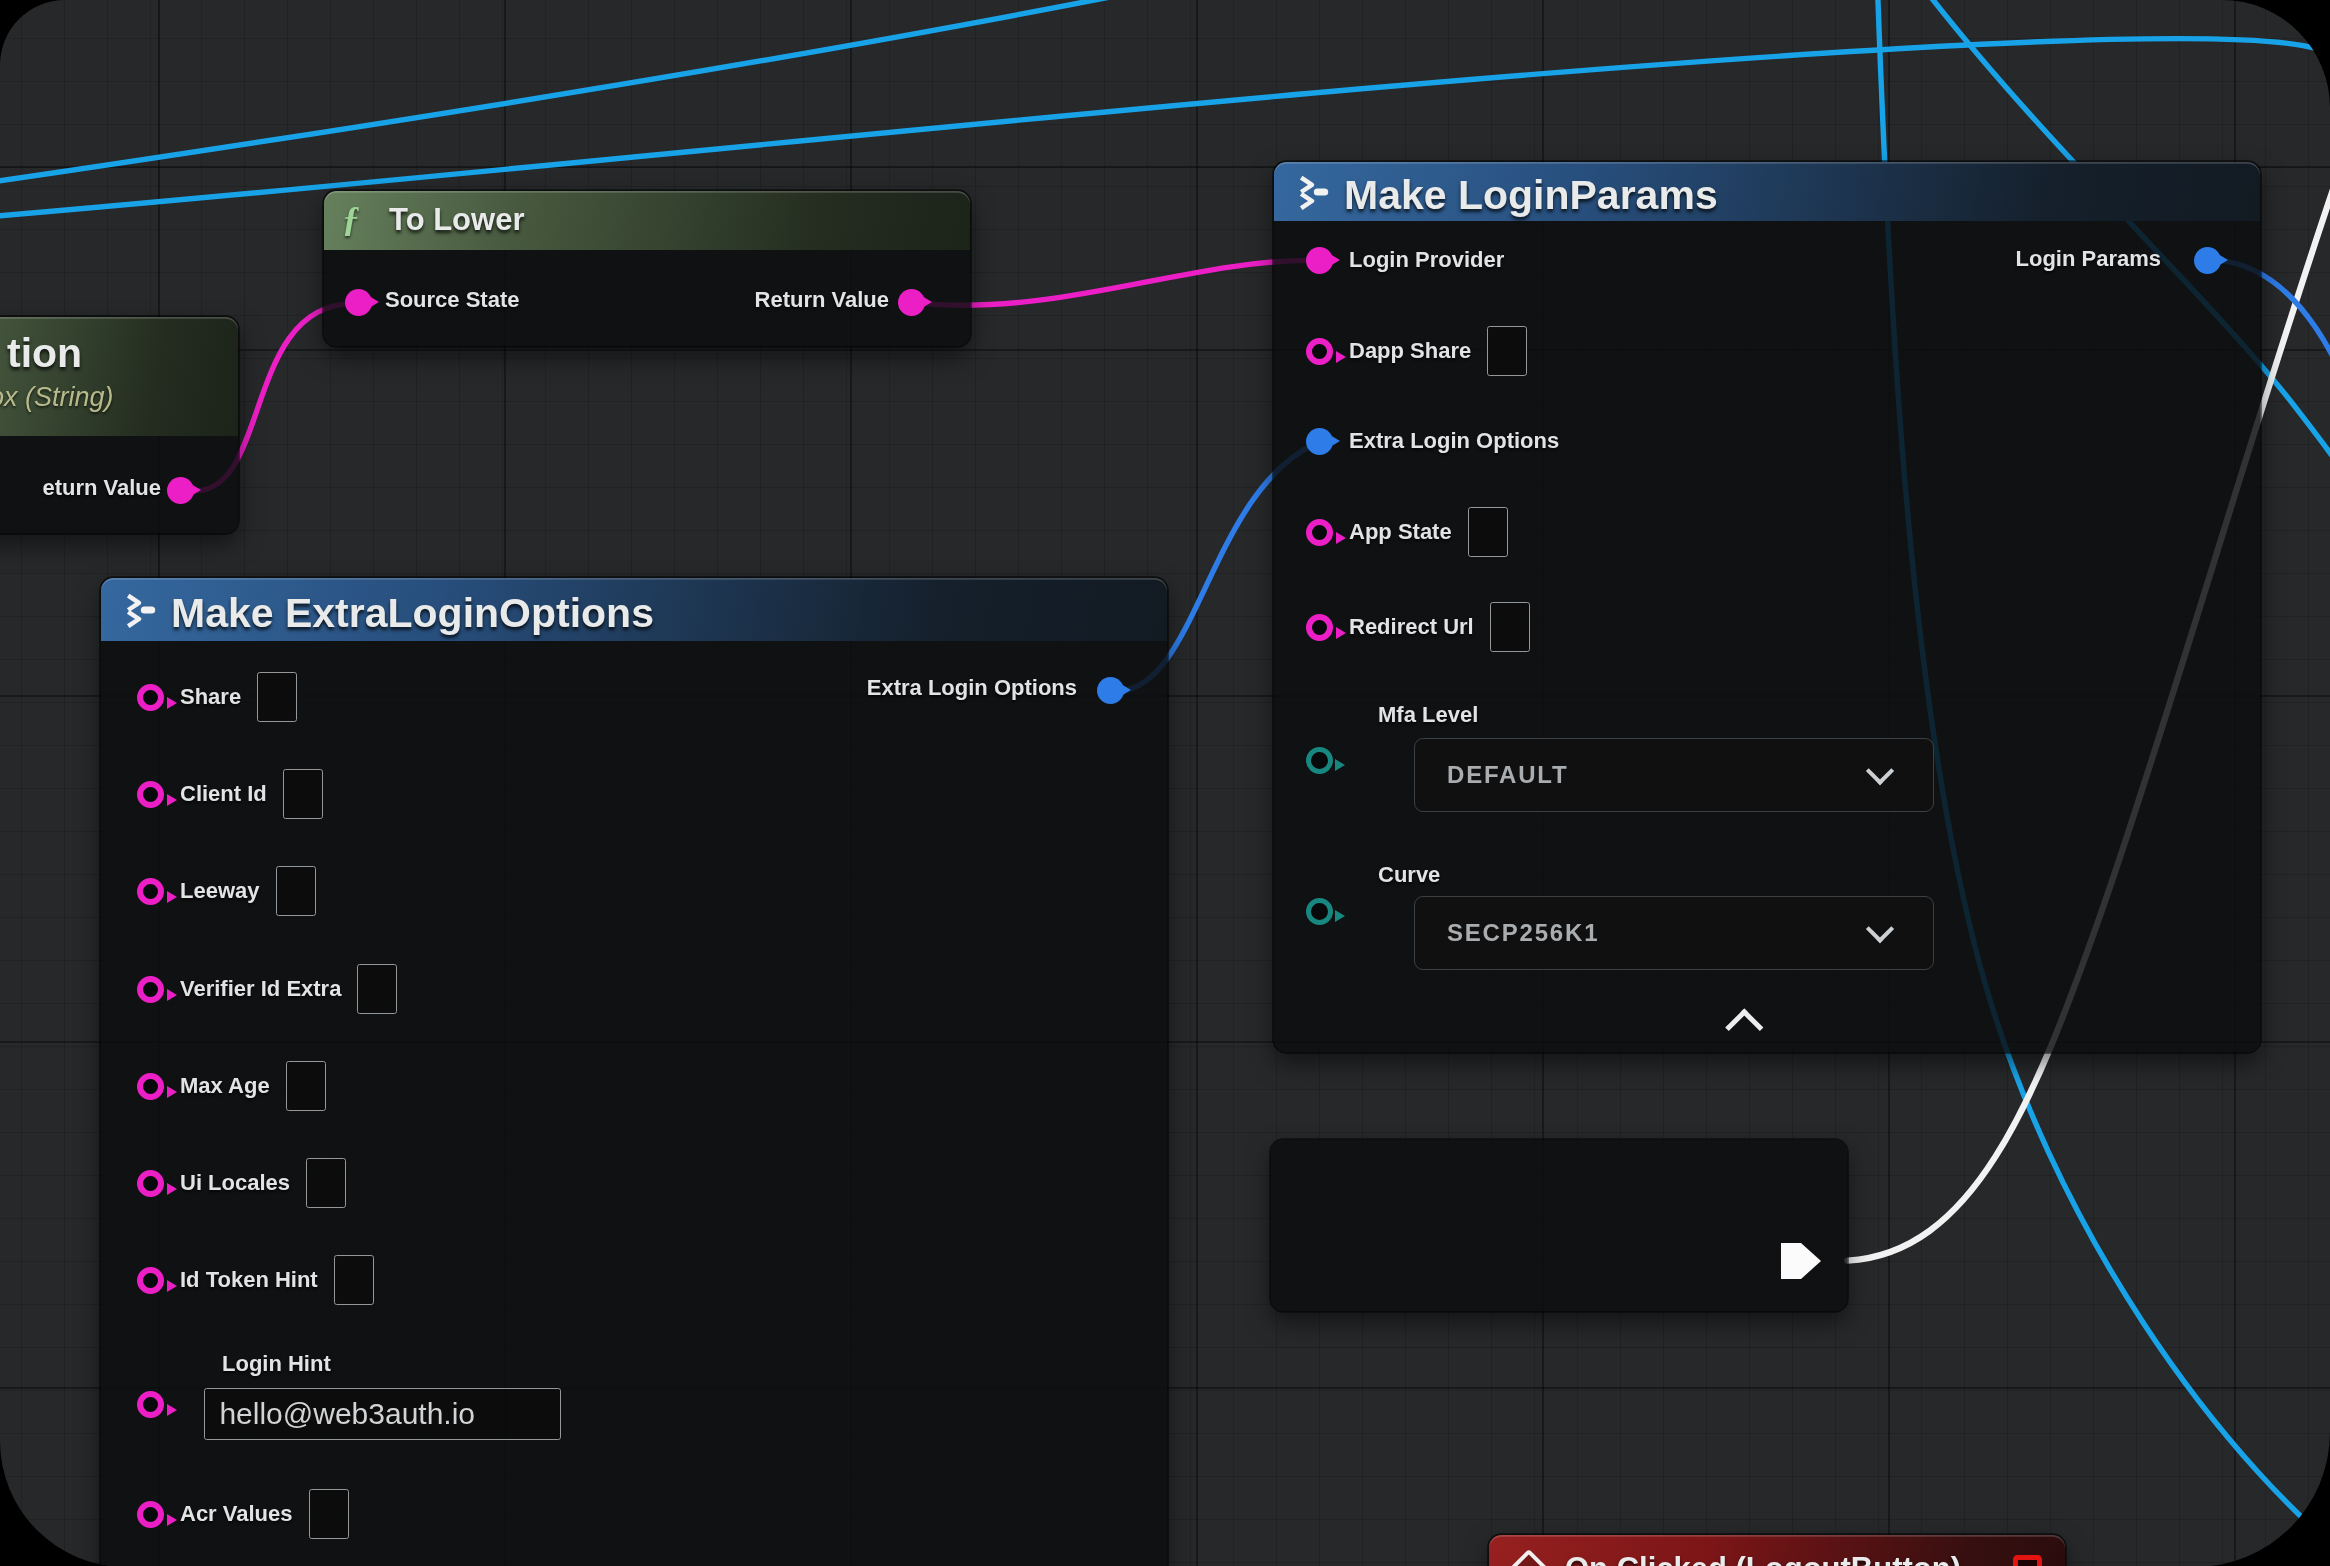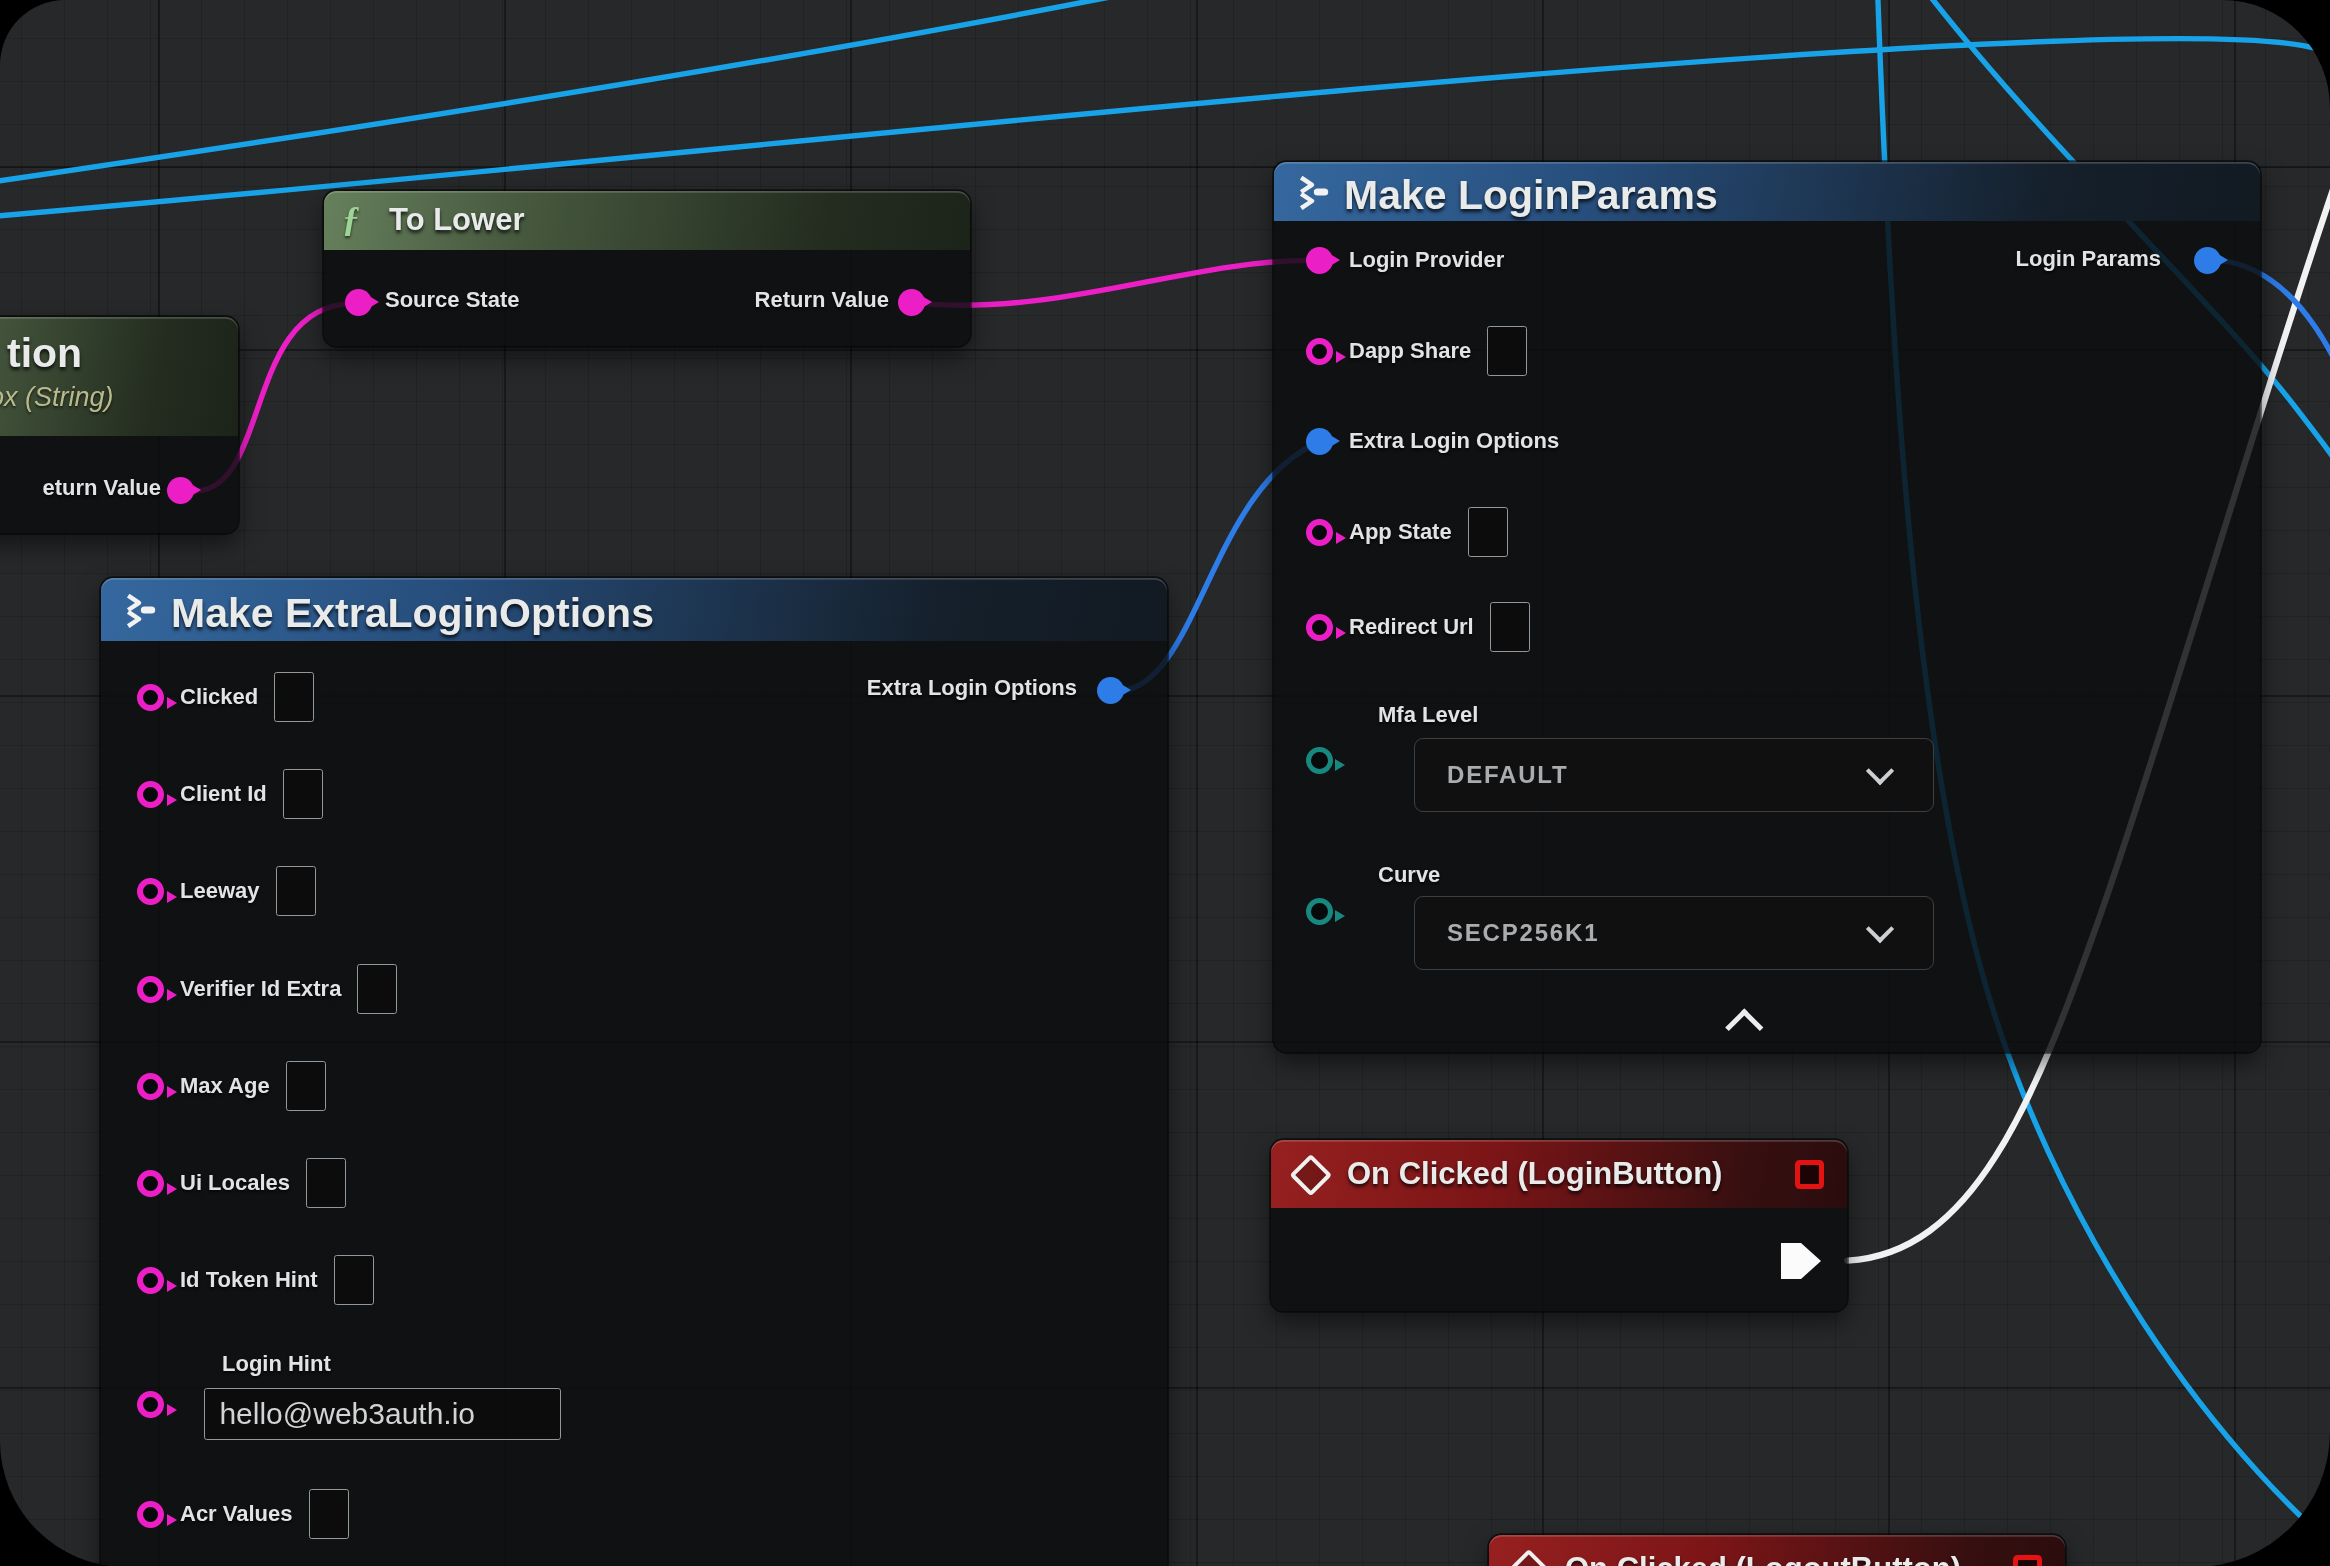--- a/index.html
+++ b/index.html
@@ -101,21 +101,21 @@
       <svg class="struct-icon" style="left:20px;top:13.5px" viewBox="0 0 40 40">
         <path d="M8 4 l12 8 -12 8" stroke="#f2f2f2" stroke-width="5" fill="none" stroke-linejoin="round"></path>
         <path d="M8 22 l12 8 -12 8" stroke="#f2f2f2" stroke-width="5" fill="none" stroke-linejoin="round"></path>
         <rect x="22" y="16" width="16" height="8" rx="4" fill="#f2f2f2"></rect>
       </svg>
       <div class="ttl" style="left:70px;top:11.7px">Make ExtraLoginOptions</div>
     </div>
 
     <div class="row" style="left:36px;top:92px">
       <span class="pin hollow pink"></span>
-      <span class="lbl">Clicked</span>
+      <span class="lbl">Share</span>
       <span class="valbox"></span>
     </div>
     <div class="row" style="left:36px;top:189px">
       <span class="pin hollow pink"></span>
       <span class="lbl">Client Id</span>
       <span class="valbox"></span>
     </div>
     <div class="row" style="left:36px;top:286px">
       <span class="pin hollow pink"></span>
       <span class="lbl">Leeway</span>
@@ -204,25 +204,20 @@
       <span class="chev-down"></span>
     </div>
 
     <span class="chev-up" style="left:457px;top:852px"></span>
 
     <span class="lbl" style="position:absolute;right:99px;top:84px">Login Params</span>
     <span class="pin abs filled blue" style="left:920px;top:85px"></span>
   </div>
 
   <div class="node" style="left:1271px;top:1140px;width:576px;height:171px">
-    <div class="hdr red" style="height:68px">
-      <span class="diamond-icon" style="left:25px;top:20px"></span>
-      <div class="ttl" style="left:76px;top:16px;font-size:31px">On Clicked (LoginButton)</div>
-      <span class="stop-icon" style="right:23.4px;top:20px"></span>
-    </div>
     <span class="execpin" style="left:510px;top:103px"></span>
   </div>
 
   <div class="node" style="left:1489px;top:1535px;width:576px;height:135px">
     <div class="hdr red" style="height:68px">
       <span class="diamond-icon" style="left:25px;top:20px"></span>
       <div class="ttl" style="left:76px;top:16px;font-size:31px">On Clicked (LogoutButton)</div>
       <span class="stop-icon" style="right:23.4px;top:20px"></span>
     </div>
   </div>

